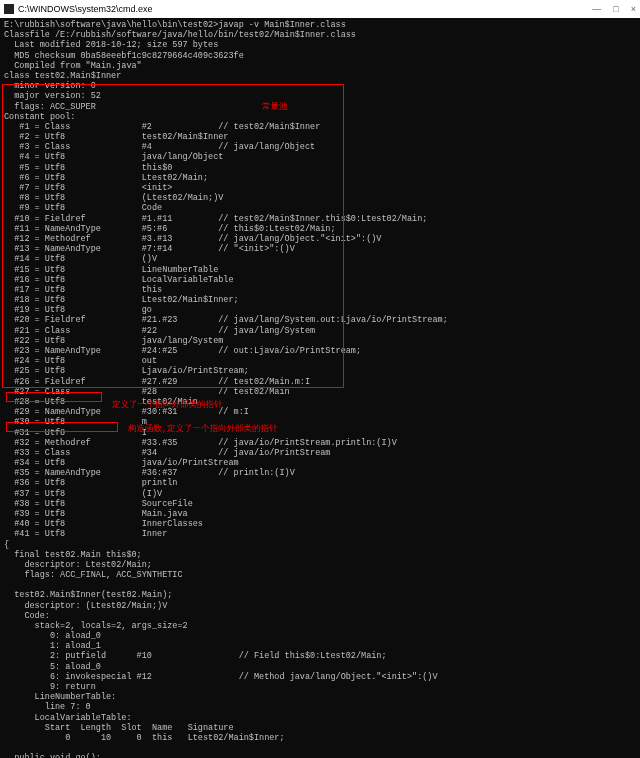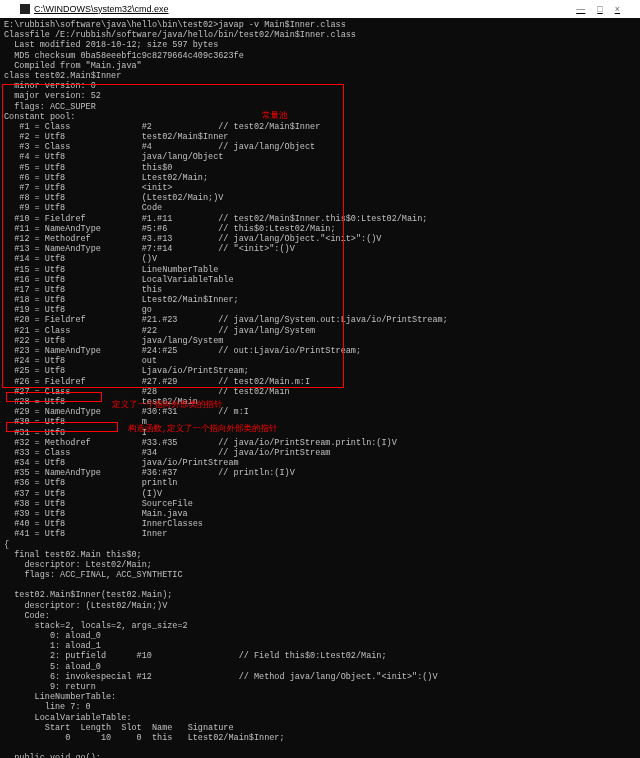--- a/index.html
+++ b/index.html
@@ -11,25 +11,24 @@
     line-height: 1.2;
     width: 640px;
     height: 758px;
     overflow: hidden;
   }
   .titlebar {
     height: 18px;
     background: #ffffff;
     display: flex;
     align-items: center;
-    padding: 0 20px;
+    padding: 0 4px;
     color: #000;
     font-size: 9px;
     font-family: "Segoe UI", sans-serif;
-    text-decoration: underline;
   }
   .titlebar .icon {
     width: 10px; height: 10px;
     background: #222;
     margin-right: 4px;
   }
   .titlebar .title { flex: 1; }
   .titlebar .winbtns { display: flex; gap: 12px; color: #666; }
   .term {
     padding: 2px 4px;
@@ -71,21 +70,21 @@
   <span class="winbtns">
     <span>—</span>
     <span>□</span>
     <span>×</span>
   </span>
 </div>
 
 <div class="term" id="term"><span class="line">E:\rubbish\software\java\hello\bin\test02&gt;javap -v Main$Inner.class</span><span class="line">Classfile /E:/rubbish/software/java/hello/bin/test02/Main$Inner.class</span><span class="line">  Last modified 2018-10-12; size 597 bytes</span><span class="line">  MD5 checksum 0ba58eeebf1c9c8279664c409c3623fe</span><span class="line">  Compiled from "Main.java"</span><span class="line">class test02.Main$Inner</span><span class="line">  minor version: 0</span><span class="line">  major version: 52</span><span class="line">  flags: ACC_SUPER</span><span class="line">Constant pool:</span><span class="line">   #1 = Class              #2             // test02/Main$Inner</span><span class="line">   #2 = Utf8               test02/Main$Inner</span><span class="line">   #3 = Class              #4             // java/lang/Object</span><span class="line">   #4 = Utf8               java/lang/Object</span><span class="line">   #5 = Utf8               this$0</span><span class="line">   #6 = Utf8               Ltest02/Main;</span><span class="line">   #7 = Utf8               &lt;init&gt;</span><span class="line">   #8 = Utf8               (Ltest02/Main;)V</span><span class="line">   #9 = Utf8               Code</span><span class="line">  #10 = Fieldref           #1.#11         // test02/Main$Inner.this$0:Ltest02/Main;</span><span class="line">  #11 = NameAndType        #5:#6          // this$0:Ltest02/Main;</span><span class="line">  #12 = Methodref          #3.#13         // java/lang/Object."&lt;init&gt;":()V</span><span class="line">  #13 = NameAndType        #7:#14         // "&lt;init&gt;":()V</span><span class="line">  #14 = Utf8               ()V</span><span class="line">  #15 = Utf8               LineNumberTable</span><span class="line">  #16 = Utf8               LocalVariableTable</span><span class="line">  #17 = Utf8               this</span><span class="line">  #18 = Utf8               Ltest02/Main$Inner;</span><span class="line">  #19 = Utf8               go</span><span class="line">  #20 = Fieldref           #21.#23        // java/lang/System.out:Ljava/io/PrintStream;</span><span class="line">  #21 = Class              #22            // java/lang/System</span><span class="line">  #22 = Utf8               java/lang/System</span><span class="line">  #23 = NameAndType        #24:#25        // out:Ljava/io/PrintStream;</span><span class="line">  #24 = Utf8               out</span><span class="line">  #25 = Utf8               Ljava/io/PrintStream;</span><span class="line">  #26 = Fieldref           #27.#29        // test02/Main.m:I</span><span class="line">  #27 = Class              #28            // test02/Main</span><span class="line">  #28 = Utf8               test02/Main</span><span class="line">  #29 = NameAndType        #30:#31        // m:I</span><span class="line">  #30 = Utf8               m</span><span class="line">  #31 = Utf8               I</span><span class="line">  #32 = Methodref          #33.#35        // java/io/PrintStream.println:(I)V</span><span class="line">  #33 = Class              #34            // java/io/PrintStream</span><span class="line">  #34 = Utf8               java/io/PrintStream</span><span class="line">  #35 = NameAndType        #36:#37        // println:(I)V</span><span class="line">  #36 = Utf8               println</span><span class="line">  #37 = Utf8               (I)V</span><span class="line">  #38 = Utf8               SourceFile</span><span class="line">  #39 = Utf8               Main.java</span><span class="line">  #40 = Utf8               InnerClasses</span><span class="line">  #41 = Utf8               Inner</span><span class="line">{</span><span class="line">  final test02.Main this$0;</span><span class="line">    descriptor: Ltest02/Main;</span><span class="line">    flags: ACC_FINAL, ACC_SYNTHETIC</span><span class="line"></span><span class="line">  test02.Main$Inner(test02.Main);</span><span class="line">    descriptor: (Ltest02/Main;)V</span><span class="line">    Code:</span><span class="line">      stack=2, locals=2, args_size=2</span><span class="line">         0: aload_0</span><span class="line">         1: aload_1</span><span class="line">         2: putfield      #10                 // Field this$0:Ltest02/Main;</span><span class="line">         5: aload_0</span><span class="line">         6: invokespecial #12                 // Method java/lang/Object."&lt;init&gt;":()V</span><span class="line">         9: return</span><span class="line">      LineNumberTable:</span><span class="line">        line 7: 0</span><span class="line">      LocalVariableTable:</span><span class="line">        Start  Length  Slot  Name   Signature</span><span class="line">            0      10     0  this   Ltest02/Main$Inner;</span><span class="line"></span><span class="line">  public void go();</span></div>
 
 <div class="red-box1"></div>
-<span class="note" style="position:absolute;left:262px;top:111px;text-align:center;">常量池</span>
+<span class="note" style="position:absolute;left:262px;top:102px;text-align:center;">常量池</span>
 
 <div class="red-box2"></div>
 <span class="note" style="position:absolute;left:112px;top:400px;">定义了一个指向外部类的指针</span>
 
 <div class="red-box3"></div>
 <span class="note" style="position:absolute;left:128px;top:424px;">构造函数,定义了一个指向外部类的指针</span>
 
 </div>
 
 </body></html>

